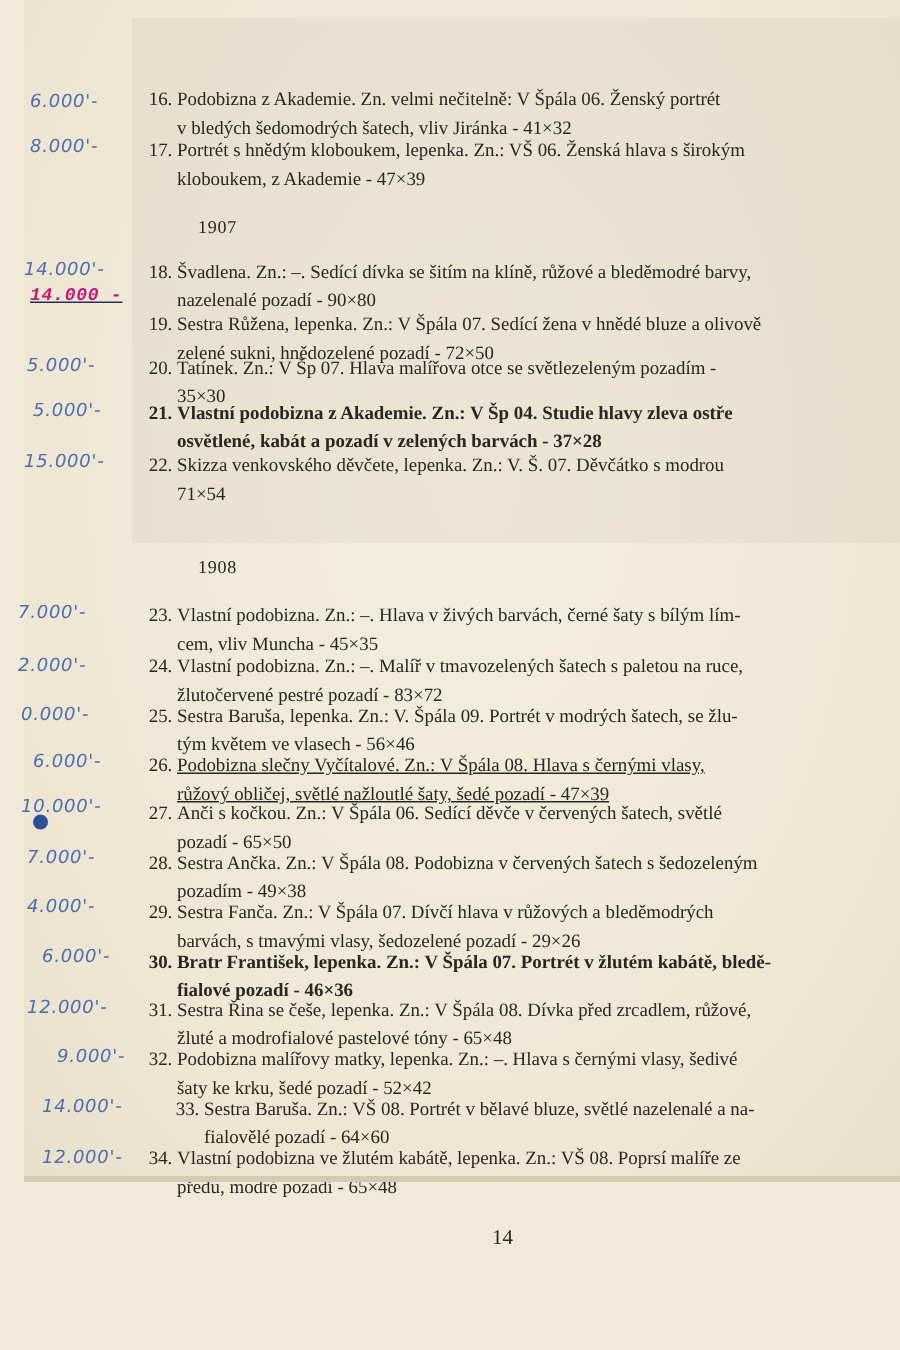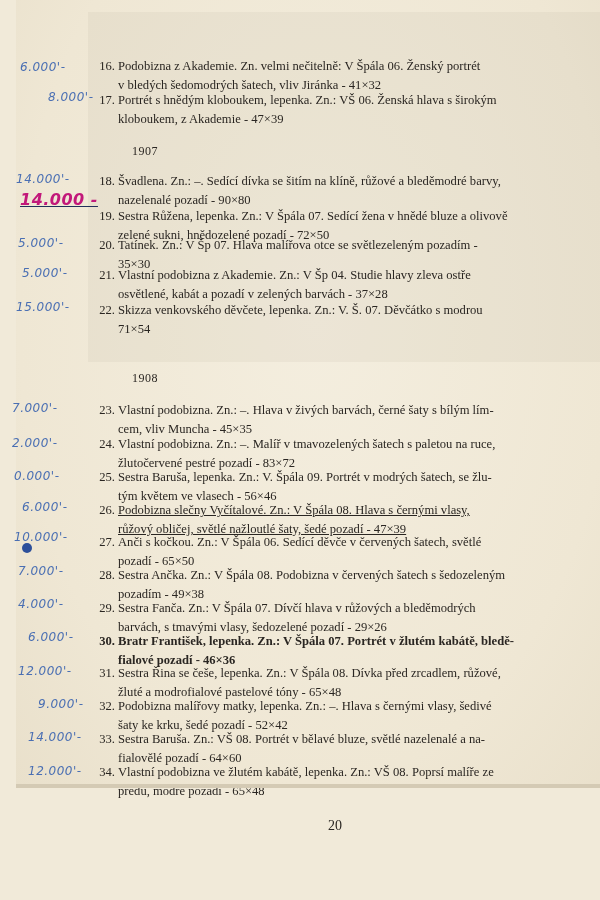--- a/index.html
+++ b/index.html
@@ -35,22 +35,22 @@
     position:absolute; left:116px;
     font-size:12px; letter-spacing:0.5px;
   }
   .margin-note {
     position:absolute;
     font-family:"DejaVu Sans", sans-serif;
     font-size:12px; font-style:italic;
     color:#4a6fb3; letter-spacing:0.5px;
   }
   .margin-note.magenta {
-    color:#c2187a; font-weight:bold; font-size:16px;
-    text-decoration:underline; text-decoration-color:#22305a;
+    color:#c2187a; font-weight:bold; font-size:12px;
+    text-decoration:underline; text-decoration-color:#22305a;font-family:Liberation Mono, monospace;
   }
   .ink-blot {
     position:absolute; left:6px; top:543px; width:10px; height:10px;
     border-radius:50%; background:#2c4f9a;
   }
   .page-number {
     position:absolute; left:312px; top:818px; font-size:14px;
   }
 </style>
 </head>
@@ -58,21 +58,21 @@
 
 <div class="page">
   <div class="ghost"></div>
 
   <div class="margin-note" style="left:4px;top:60px;">6.000'-</div>
   <div class="entry" style="top:57px;">
     <span class="num">16.</span><span class="text">Podobizna z Akademie. Zn. velmi nečitelně: V Špála 06. Ženský portrét</span>
     <span class="line2">v bledých šedomodrých šatech, vliv Jiránka - 41×32</span>
   </div>
 
-  <div class="margin-note" style="left:4px;top:90px;margin-left:28px;">8.000'-</div>
+  <div class="margin-note" style="left:4px;top:90px;">8.000'-</div>
   <div class="entry" style="top:91px;">
     <span class="num">17.</span><span class="text">Portrét s hnědým kloboukem, lepenka. Zn.: VŠ 06. Ženská hlava s širokým</span>
     <span class="line2">kloboukem, z Akademie - 47×39</span>
   </div>
 
   <div class="year" style="top:144px;">1907</div>
 
   <div class="margin-note" style="left:0px;top:172px;">14.000'-</div>
   <div class="margin-note magenta" style="left:4px;top:190px;">14.000 -</div>
   <div class="entry" style="top:172px;">
@@ -85,21 +85,21 @@
     <span class="line2">zelené sukni, hnědozelené pozadí - 72×50</span>
   </div>
 
   <div class="margin-note" style="left:2px;top:236px;">5.000'-</div>
   <div class="entry" style="top:236px;">
     <span class="num">20.</span><span class="text">Tatínek. Zn.: V Šp 07. Hlava malířova otce se světlezeleným pozadím -</span>
     <span class="line2">35×30</span>
   </div>
 
   <div class="margin-note" style="left:6px;top:266px;">5.000'-</div>
-  <div class="entry" style="top:266px;">
+  <div class="entry" style="top:266px;font-weight:bold;">
     <span class="num">21.</span><span class="text">Vlastní podobizna z Akademie. Zn.: V Šp 04. Studie hlavy zleva ostře</span>
     <span class="line2">osvětlené, kabát a pozadí v zelených barvách - 37×28</span>
   </div>
 
   <div class="margin-note" style="left:0px;top:300px;">15.000'-</div>
   <div class="entry" style="top:301px;">
     <span class="num">22.</span><span class="text">Skizza venkovského děvčete, lepenka. Zn.: V. Š. 07. Děvčátko s modrou</span>
     <span class="line2">71×54</span>
   </div>
 
@@ -160,26 +160,26 @@
     <span class="line2">žluté a modrofialové pastelové tóny - 65×48</span>
   </div>
 
   <div class="margin-note" style="left:22px;top:697px;">9.000'-</div>
   <div class="entry" style="top:697px;">
     <span class="num">32.</span><span class="text">Podobizna malířovy matky, lepenka. Zn.: –. Hlava s černými vlasy, šedivé</span>
     <span class="line2">šaty ke krku, šedé pozadí - 52×42</span>
   </div>
 
   <div class="margin-note" style="left:12px;top:730px;">14.000'-</div>
-  <div class="entry" style="top:730px;">
+  <div class="entry" style="top:730px;margin-left:18px;">
     <span class="num">33.</span><span class="text">Sestra Baruša. Zn.: VŠ 08. Portrét v bělavé bluze, světlé nazelenalé a na-</span>
     <span class="line2">fialovělé pozadí - 64×60</span>
   </div>
 
   <div class="margin-note" style="left:12px;top:764px;">12.000'-</div>
   <div class="entry" style="top:763px;">
     <span class="num">34.</span><span class="text">Vlastní podobizna ve žlutém kabátě, lepenka. Zn.: VŠ 08. Poprsí malíře ze</span>
     <span class="line2">předu, modré pozadí - 65×48</span>
   </div>
 
-  <div class="page-number">20</div>
+  <div class="page-number">14</div>
   <div class="bottom-edge"></div>
 </div>
 
 </body></html>

